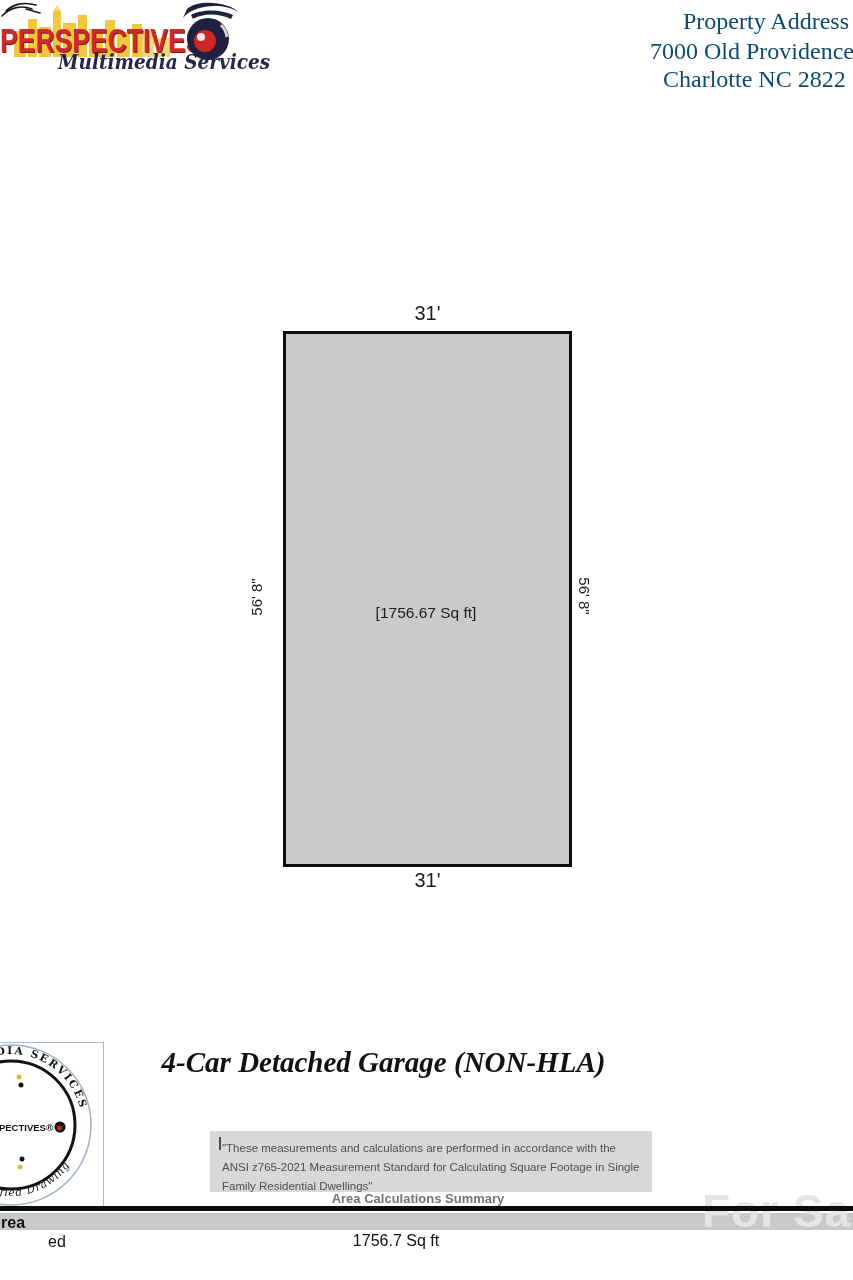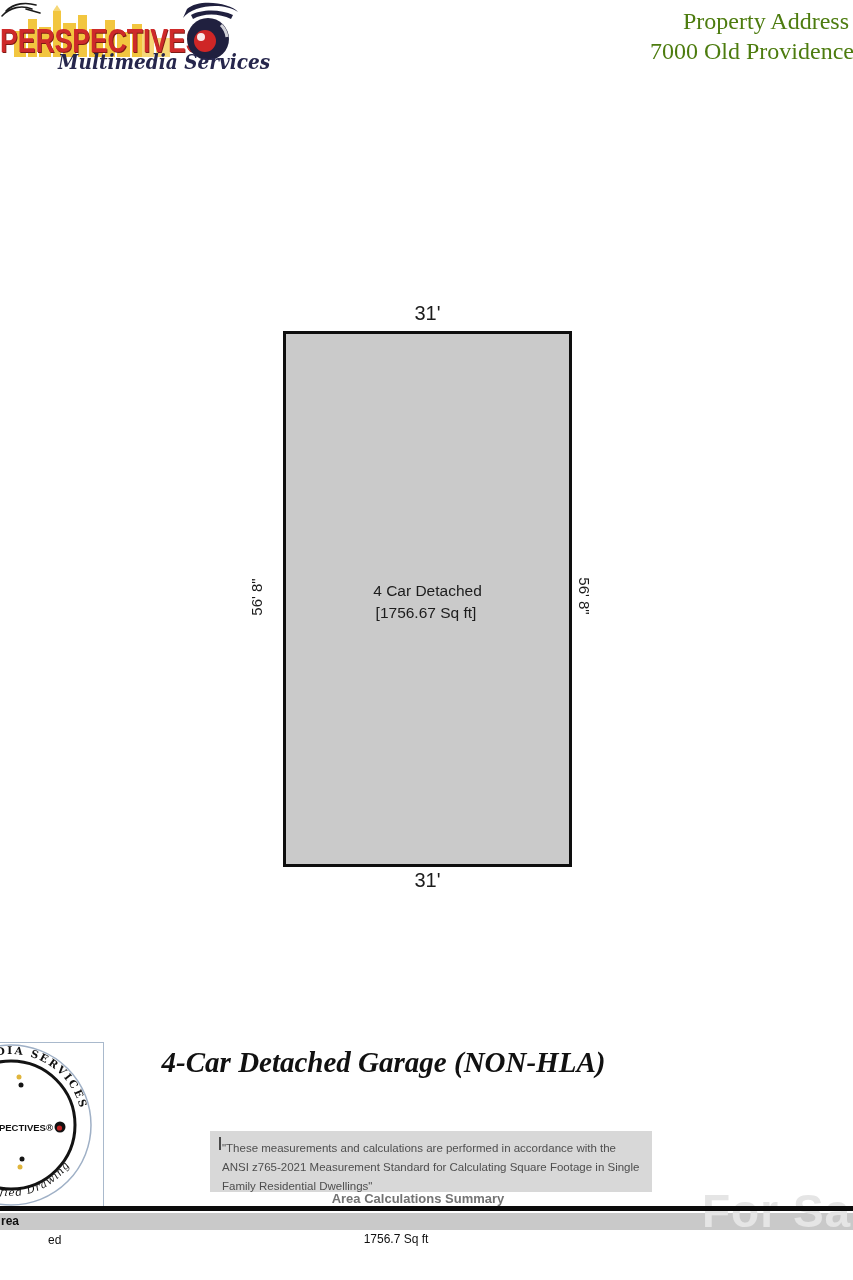--- a/index.html
+++ b/index.html
@@ -6,40 +6,40 @@
   .page{position:relative;width:853px;height:1280px;background:#ffffff;overflow:hidden;
         font-family:"Liberation Sans",sans-serif;color:#1a1a1a;}
   .abs{position:absolute;}
 
   
   .brand-text{font-weight:bold;font-size:34px;color:#ce2a2a;letter-spacing:0px;
               transform:scaleX(.78);transform-origin:0 0;white-space:nowrap;
               text-shadow:1px 1px 0 #7e1a14;font-family:"Liberation Sans",sans-serif;}
   .tagline{font-family:"DejaVu Serif",serif;font-style:italic;font-weight:600;
            font-size:21px;color:#26264c;transform:scaleX(.88);transform-origin:0 0;white-space:nowrap;}
-  .addr{font-family:"Liberation Serif",serif;font-size:24px;color:#4d7c0f;white-space:nowrap;}
+  .addr{font-family:"Liberation Serif",serif;font-size:24px;color:#0c4a6e;white-space:nowrap;}
 
   
   .plan-rect{box-sizing:border-box;border:3px solid #0e0e0e;background:#cacaca;}
   .dim{font-size:20px;color:#1c1c1c;text-align:center;}
   .dim-v{font-size:15px;color:#1c1c1c;white-space:nowrap;}
   .room{font-size:15.5px;color:#1c1c1c;text-align:center;}
 
   
   .stamp-box{box-sizing:border-box;border:1px solid #a9b9cc;background:#ffffff;}
 
   
   .doc-title{font-family:"Liberation Serif",serif;font-style:italic;font-weight:bold;
              font-size:29px;color:#111;text-align:center;}
   .note-box{background:#d8d8d8;}
   .note-text{padding:8px 10px 0 12px;font-size:11.5px;line-height:19px;color:#4e4e4e;}
   .summary-title{font-size:13px;font-weight:bold;color:#737373;text-align:center;}
   .thick-line{background:#0b0b0b;}
   .band{background:#c9c9c9;}
-  .cell{font-size:12px;color:#101010;}
+  .cell{font-size:16px;color:#101010;}
   .cell-bold{font-weight:bold;}
   .watermark{font-size:46px;font-weight:bold;letter-spacing:1px;color:#e5e5e5;white-space:nowrap;}
   .caret{background:#4a4a4a;}
 </style>
 </head>
 <body>
 
 <div class="page">
 
   <div class="abs" style="left:0;top:0;width:260px;height:85px;">
@@ -81,29 +81,29 @@
       <circle cx="24" cy="40" r="11" fill="#cf2626"></circle>
       <circle cx="20" cy="36" r="4" fill="#ffffff" opacity="0.9"></circle>
       <path d="M40,24 A21,21 0 0 1 46,36" stroke="#ffffff" stroke-width="3" fill="none" opacity="0.8"></path>
     </svg>
 
     <div class="abs tagline" style="left:58px;top:49px;">Multimedia Services</div>
   </div>
 
   <div class="abs addr" style="left:683px;top:8px;">Property Address</div>
   <div class="abs addr" style="left:650px;top:38px;">7000 Old Providence</div>
+  <div class="abs addr" style="left:663px;top:66px;">Charlotte NC 2822</div>
 
   <div class="abs dim" style="left:283px;top:302px;width:289px;">31'</div>
 
   <div class="abs plan-rect" style="left:283px;top:331px;width:289px;height:536px;"></div>
 
   <div class="abs dim-v" style="left:256px;top:597px;transform:translate(-50%,-50%) rotate(-90deg);">56' 8"</div>
   <div class="abs dim-v" style="left:584px;top:596px;transform:translate(-50%,-50%) rotate(90deg);">56' 8"</div>
 
-  <div class="abs room" style="left:283px;top:582px;width:289px;">4 Car Detached</div>
   <div class="abs room" style="left:283px;top:604px;width:286px;">[1756.67 Sq ft]</div>
 
   <div class="abs dim" style="left:283px;top:869px;width:289px;">31'</div>
 
   <div class="abs stamp-box" style="left:-8px;top:1042px;width:112px;height:166px;z-index:5;">
     <svg width="110" height="164" viewBox="0 0 110 164">
       <defs>
         <path id="arcTop" d="M -50.6 63.6 A 71 71 0 1 1 76.2 122.7"></path>
         <path id="arcBottom" d="M -48.7 106.3 A 71 71 0 0 0 84.7 106.3"></path>
       </defs>

